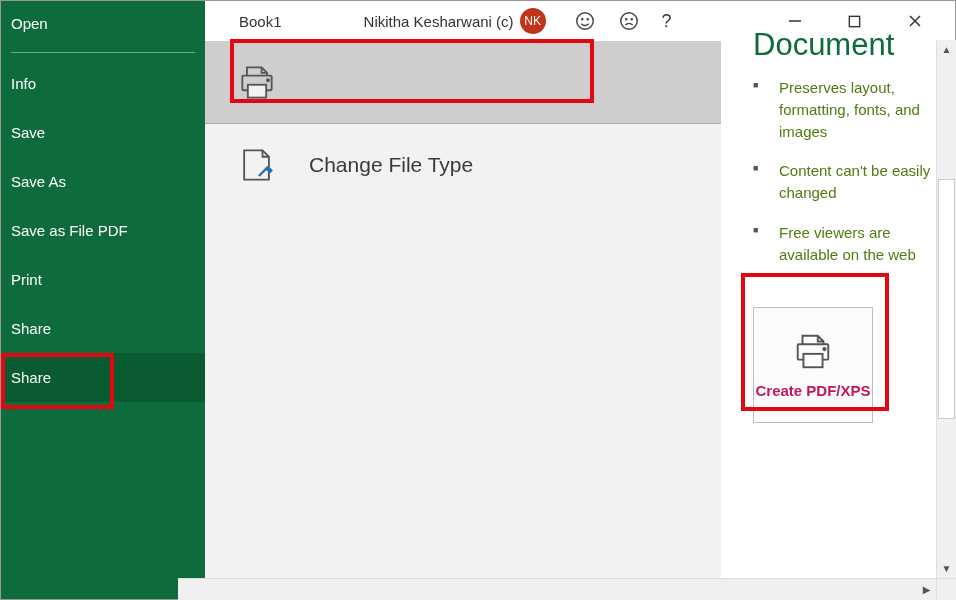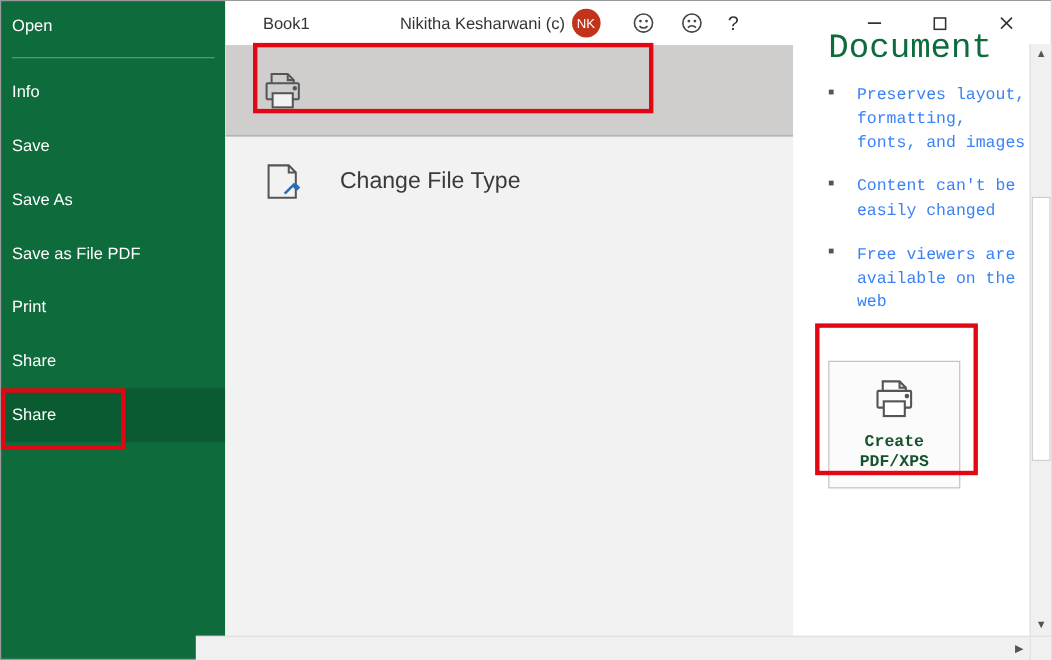--- a/index.html
+++ b/index.html
@@ -19,27 +19,27 @@
     .tb-icons { margin-left: 28px; display: flex; gap: 22px; align-items: center; }
     .tb-icon { font-size: 19px; color: #333; cursor: pointer; }
     .win-controls { margin-left: auto; display: flex; gap: 38px; align-items: center; padding-right: 16px; }
     .win-btn { font-size: 16px; color: #333; cursor: pointer; width: 22px; text-align: center; }
     .main { flex: 1; display: flex; background: #f2f2f2; position: relative; }
     .options-col { width: 516px; background: #f2f2f2; padding-top: 0; }
     .option-row { display: flex; align-items: center; padding: 20px 18px 20px 30px; gap: 30px; cursor: pointer; }
     .option-row.selected { background: #d0cdcd; border-bottom: 1px solid #aaa; position: relative; }
     .option-icon { width: 44px; height: 42px; display: flex; align-items: center; justify-content: center; }
     .option-label { font-size: 21px; color: #3a3a3a; font-weight: 350; }
-    .details-col { flex: 1; background: #fff; padding: 0 18px 10px 32px; position: relative; font-family: Liberation Mono, monospace; }
+    .details-col { flex: 1; background: #fff; padding: 0 18px 10px 32px; position: relative; }
     .details-title { font-size: 31px; color: #0e6b3b; font-weight: 350; margin-bottom: 14px; margin-top: -14px; }
     .bullets { list-style: none; }
-    .bullets li { position: relative; padding-left: 26px; margin-bottom: 18px; font-size: 15px; color: #3b82f6; line-height: 1.45; }
+    .bullets li { position: relative; padding-left: 26px; margin-bottom: 18px; font-size: 15px; color: #4d7c0f; line-height: 1.45; }
     .bullets li::before { content: "■"; position: absolute; left: 0; top: 2px; font-size: 9px; color: #555; }
     .create-btn { margin-top: 24px; width: 120px; height: 116px; border: 1px solid #bdbdbd; background: #fbfbfb; display: flex; flex-direction: column; align-items: center; justify-content: center; gap: 10px; cursor: pointer; position: relative; }
-    .create-btn-label { font-size: 15px; text-align: center; font-weight: 600; color: #14532d; line-height: 1.25; }
+    .create-btn-label { font-size: 15px; text-align: center; font-weight: 600; color: #be185d; line-height: 1.25; }
     .scroll-v { position: absolute; right: 0; top: 40px; bottom: 22px; width: 20px; background: #f0f0f0; border-left: 1px solid #ddd; }
     .scroll-arrow { height: 19px; display: flex; align-items: center; justify-content: center; font-size: 10px; color: #555; cursor: pointer; }
     .scroll-track { position: absolute; top: 19px; bottom: 19px; left: 0; right: 0; }
     .scroll-thumb { background: #fff; border: 1px solid #ccc; position: absolute; left: 1px; right: 1px; }
     .scroll-h { position: absolute; left: 178px; right: 20px; bottom: 0; height: 22px; background: #f0f0f0; border-top: 1px solid #ddd; }
     .scroll-h-arrow { position: absolute; width: 19px; height: 100%; display: flex; align-items: center; justify-content: center; font-size: 10px; color: #555; cursor: pointer; }
     .corner { position: absolute; right: 0; bottom: 0; width: 20px; height: 22px; background: #f0f0f0; border-left: 1px solid #ddd; border-top: 1px solid #ddd; }
     svg { display: block; }
   </style>
 </head>

